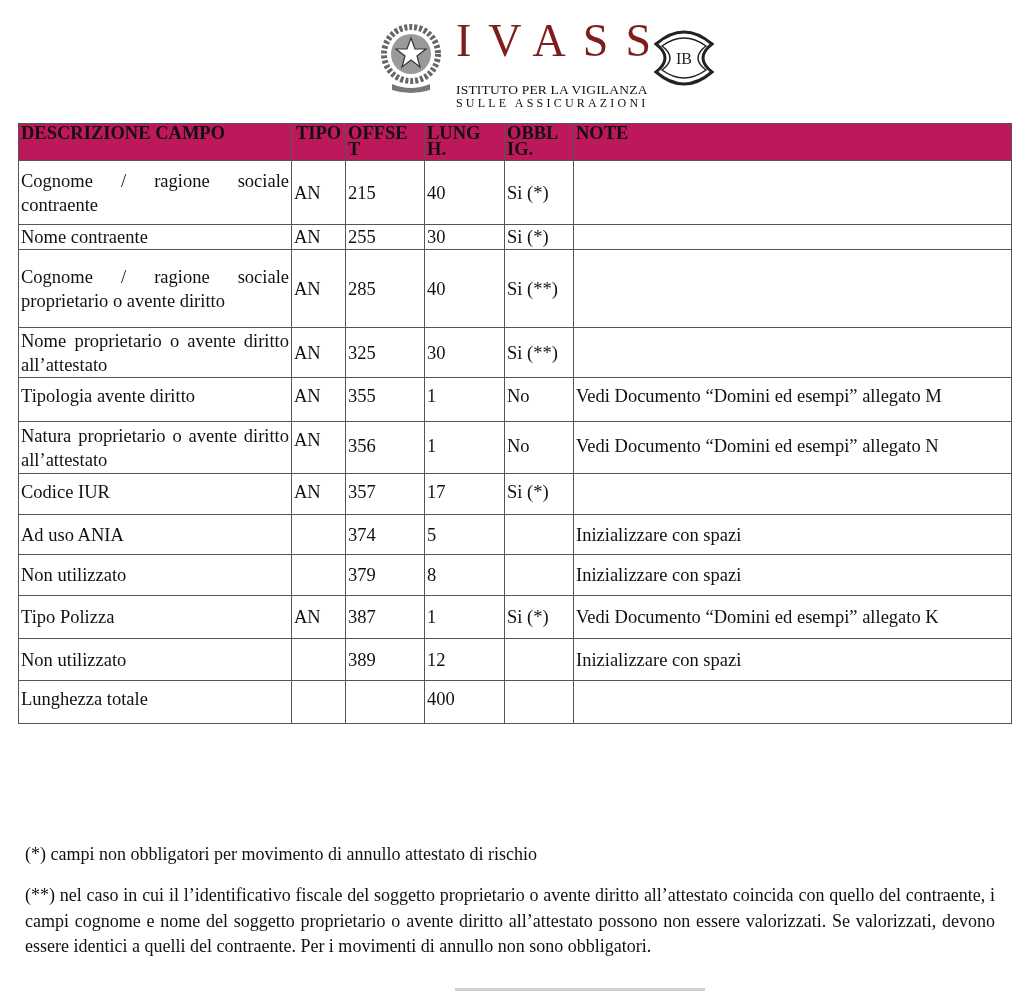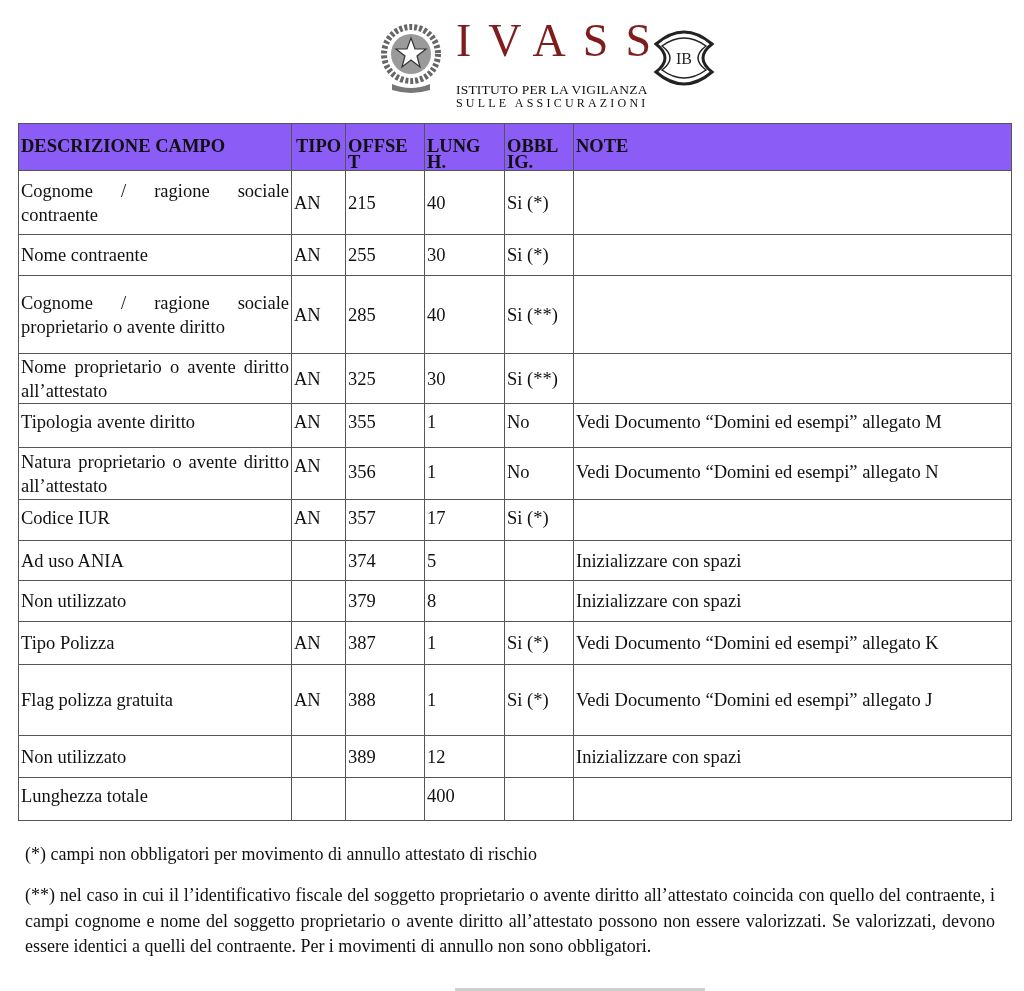--- a/index.html
+++ b/index.html
@@ -8,21 +8,21 @@
   .header { position: absolute; left: 374px; top: 18px; width: 350px; height: 80px; }
   .emblem { position: absolute; left: 4px; top: 2px; width: 66px; height: 76px; }
   .brand { position: absolute; left: 82px; top: 0; }
   .brand-name { font-size: 46px; letter-spacing: 17px; line-height: 46px; font-weight: normal; color: #7f1d1d; }
   .brand-sub1 { font-size: 13.5px; letter-spacing: 0.2px; line-height: 14px; margin-top: 19px; font-family: "Liberation Serif", serif; }
   .brand-sub2 { font-size: 12px; letter-spacing: 3.2px; line-height: 13px; }
   .bi-logo { position: absolute; left: 276px; top: 6px; width: 68px; height: 68px; }
 
   table.spec { position: absolute; left: 18px; top: 123px; border-collapse: collapse; table-layout: fixed; width: 993px; }
   table.spec td, table.spec th { border: 1.5px solid #555; padding: 0 2px; font-size: 18.5px; line-height: 24px; vertical-align: middle; }
-  table.spec th { background: #8b5cf6; font-weight: bold; line-height: 16px; vertical-align: top; padding-top: 14px; font-size: 18.5px; }
+  table.spec th { background: #be185d; font-weight: bold; line-height: 16px; vertical-align: top; padding-top: 1px; font-size: 18.5px; }
   th.c-desc { text-align: left; }
   th.c-center, td.c-center { text-align: left; }
   td.c-desc { text-align: justify; text-align-last: left; }
   td.note { text-align: left; }
   .top { vertical-align: top !important; padding-top: 6px !important; }
 
   .footnotes { position: absolute; left: 25px; top: 842px; width: 970px; font-size: 18px; line-height: 25px; }
   .footnotes p { margin: 0 0 16px 0; text-align: justify; }
   .footnotes p.fn2 { line-height: 25.5px; }
   .bottom-bar { position: absolute; left: 455px; top: 988px; width: 250px; height: 3px; background: #cfcfcf; }
@@ -79,21 +79,21 @@
   </thead>
   <tbody>
     <tr style="height:64px">
       <td class="c-desc">Cognome / ragione sociale contraente</td>
       <td>AN</td>
       <td class="c-center">215</td>
       <td class="c-center">40</td>
       <td class="c-center">Si (*)</td>
       <td class="note"></td>
     </tr>
-    <tr style="height:41px">
+    <tr style="height:25px">
       <td class="c-desc">Nome contraente</td>
       <td>AN</td>
       <td class="c-center">255</td>
       <td class="c-center">30</td>
       <td class="c-center">Si (*)</td>
       <td class="note"></td>
     </tr>
     <tr style="height:78px">
       <td class="c-desc">Cognome / ragione sociale proprietario o avente diritto</td>
       <td>AN</td>
@@ -151,28 +151,20 @@
       <td class="note">Inizializzare con spazi</td>
     </tr>
     <tr style="height:43px">
       <td class="c-desc">Tipo Polizza</td>
       <td>AN</td>
       <td class="c-center">387</td>
       <td class="c-center">1</td>
       <td class="c-center">Si (*)</td>
       <td class="note">Vedi Documento “Domini ed esempi” allegato K</td>
     </tr>
-    <tr style="height:71px">
-      <td class="c-desc">Flag polizza gratuita</td>
-      <td>AN</td>
-      <td class="c-center">388</td>
-      <td class="c-center">1</td>
-      <td class="c-center">Si (*)</td>
-      <td class="note">Vedi Documento “Domini ed esempi” allegato J</td>
-    </tr>
     <tr style="height:42px">
       <td class="c-desc">Non utilizzato</td>
       <td></td>
       <td class="c-center">389</td>
       <td class="c-center">12</td>
       <td class="c-center"></td>
       <td class="note">Inizializzare con spazi</td>
     </tr>
     <tr style="height:43px">
       <td class="c-desc top">Lunghezza totale</td>

